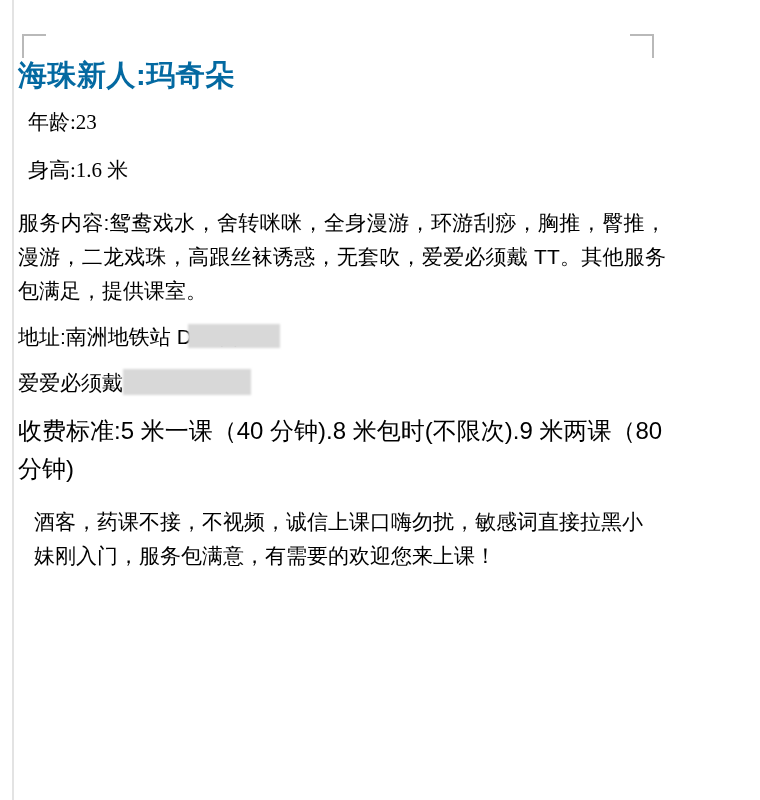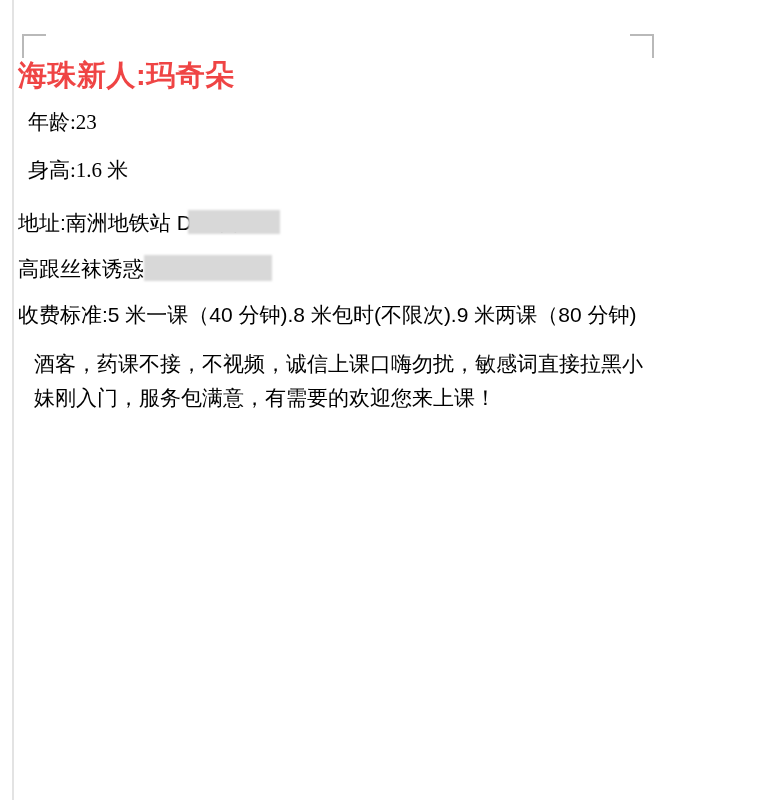--- a/index.html
+++ b/index.html
@@ -50,21 +50,21 @@
   .content {
     position: absolute;
     left: 18px;
     top: 56px;
     width: 648px;
   }
 
   .doc-title {
     font-size: 29px;
     font-weight: bold;
-    color: #ef4444;
+    color: #0369a1;
     line-height: 1.35;
     margin: 0 0 14px 0;
     letter-spacing: 0.5px;
   }
 
   .spec-line {
     font-size: 21px;
     color: #000000;
     line-height: 1.3;
     margin: 0 0 21px 0;
@@ -103,21 +103,21 @@
     height: 24px;
     margin-left: -58px;
   }
   .redact-b {
     width: 128px;
     height: 26px;
     margin-left: -6px;
   }
 
   .fee {
-    font-size: 21px;
+    font-size: 24px;
     line-height: 1.6;
     margin: 0 0 16px 0;
   }
 
   .closing {
     font-size: 21px;
     line-height: 1.62;
     margin: 16px;
   }
 </style>
@@ -133,28 +133,29 @@
   <div class="content">
 
     <h1 class="doc-title">海珠新人:玛奇朵</h1>
 
     <div class="spec-line">年龄:23</div>
 
     <div class="spec-line">身高:1.6 米</div>
 
 
 
+    <p class="para">服务内容:鸳鸯戏水，舍转咪咪，全身漫游，环游刮痧，胸推，臀推，漫游，二龙戏珠，高跟丝袜诱惑，无套吹，爱爱必须戴 TT。其他服务包满足，提供课室。</p>
 
     <div class="redact-line">
       <span>地址:南洲地铁站 D 出口</span>
       <span class="redact-box redact-a"></span>
     </div>
 
     <div class="redact-line">
-      <span>高跟丝袜诱惑</span>
+      <span>爱爱必须戴</span>
       <span class="redact-box redact-b"></span>
     </div>
 
     <p class="fee">收费标准:5 米一课（40 分钟).8 米包时(不限次).9 米两课（80 分钟)</p>
 
     <p class="closing">酒客，药课不接，不视频，诚信上课口嗨勿扰，敏感词直接拉黑小妹刚入门，服务包满意，有需要的欢迎您来上课！</p>
 
   </div>
 </div>
 

